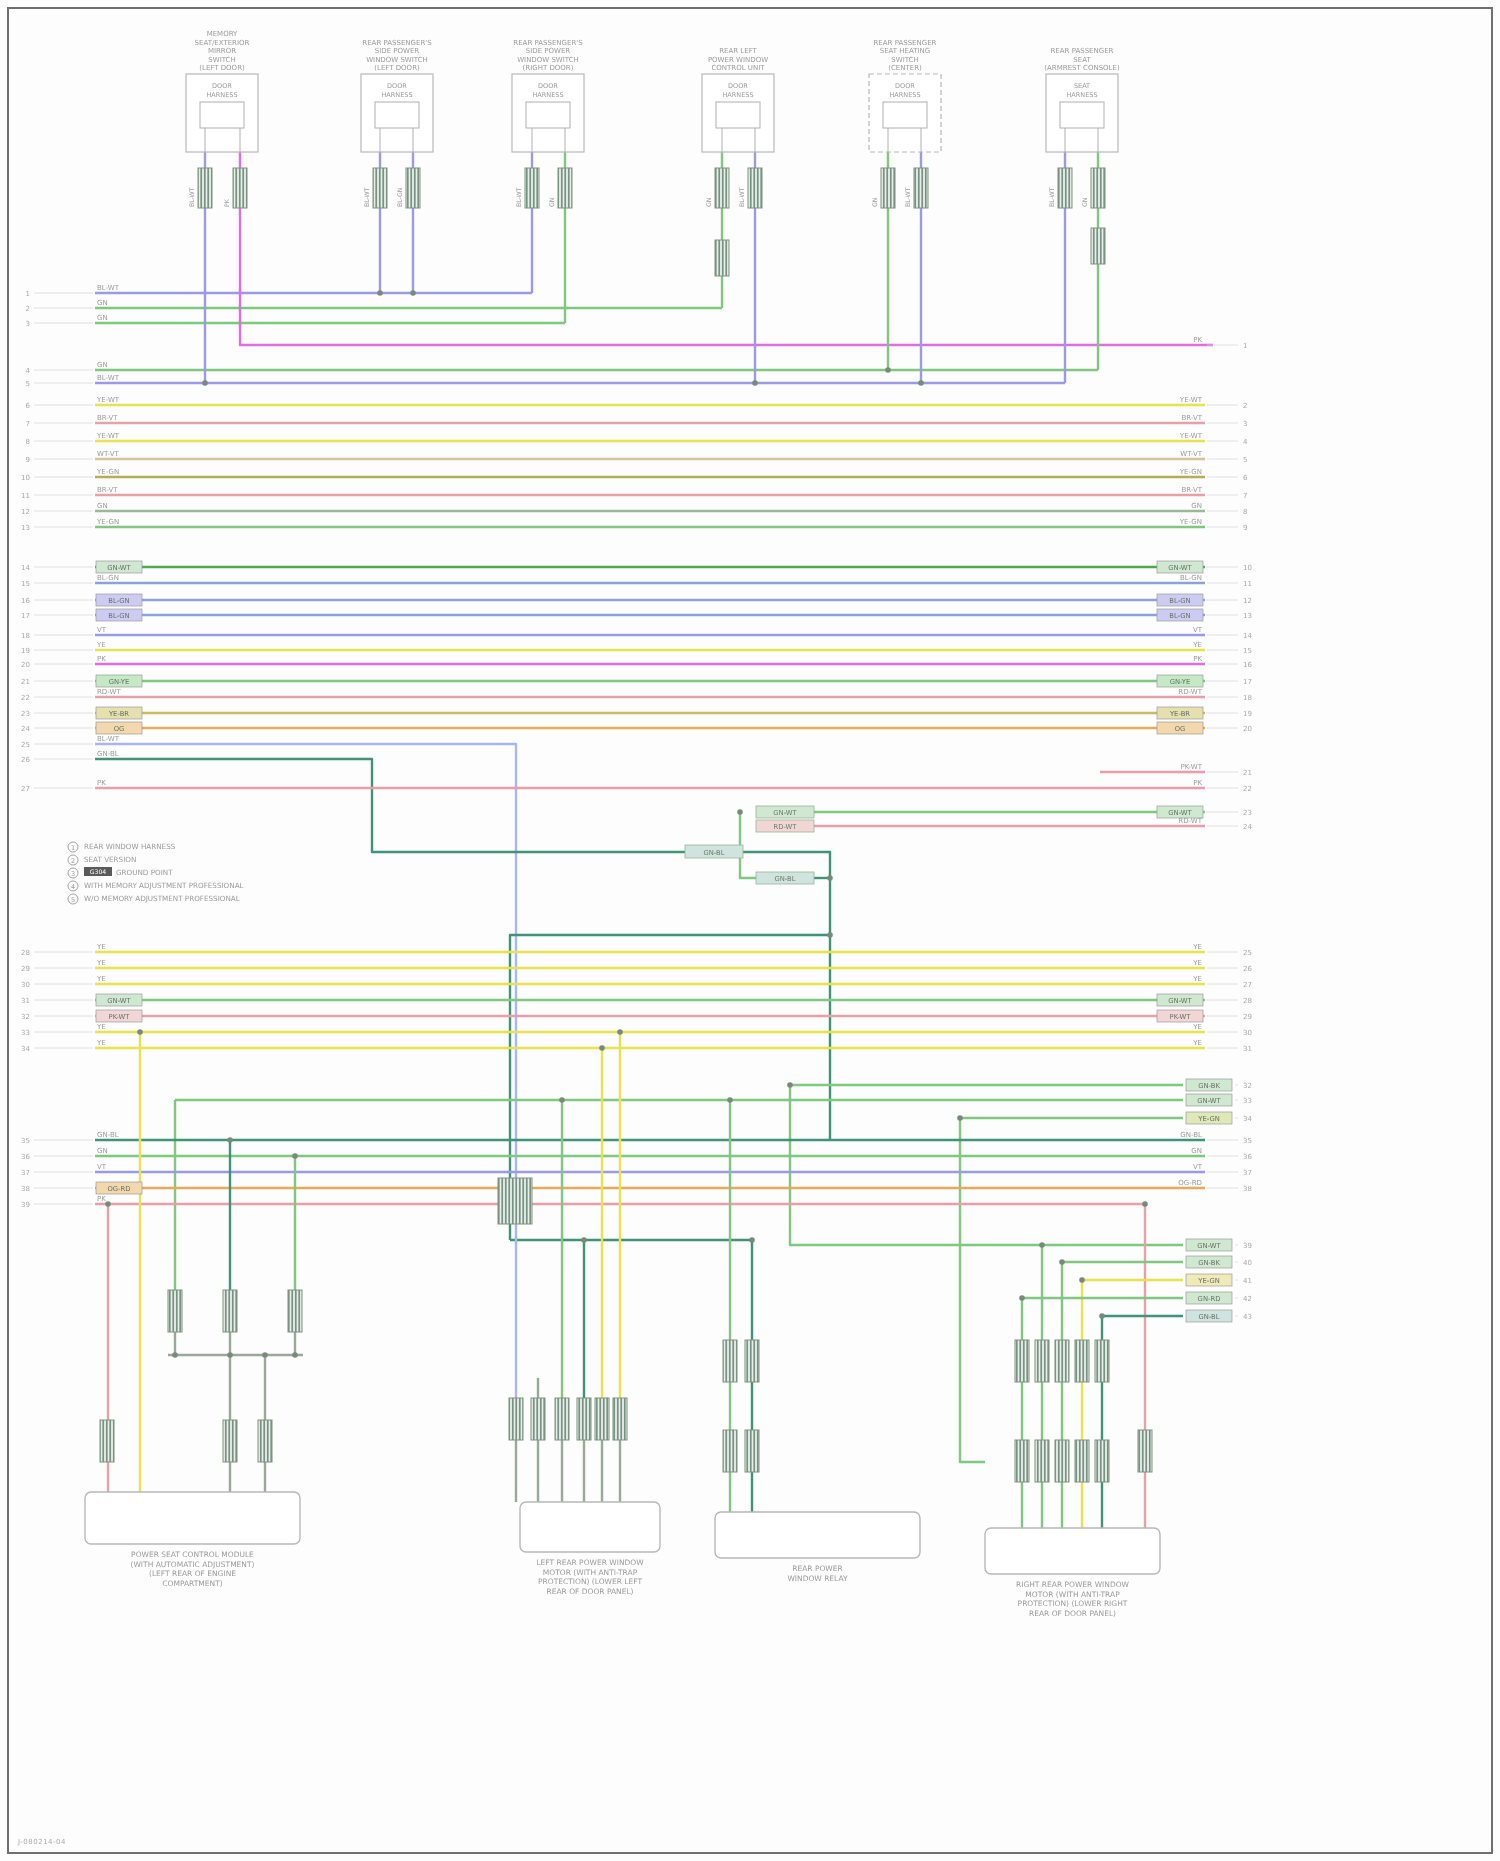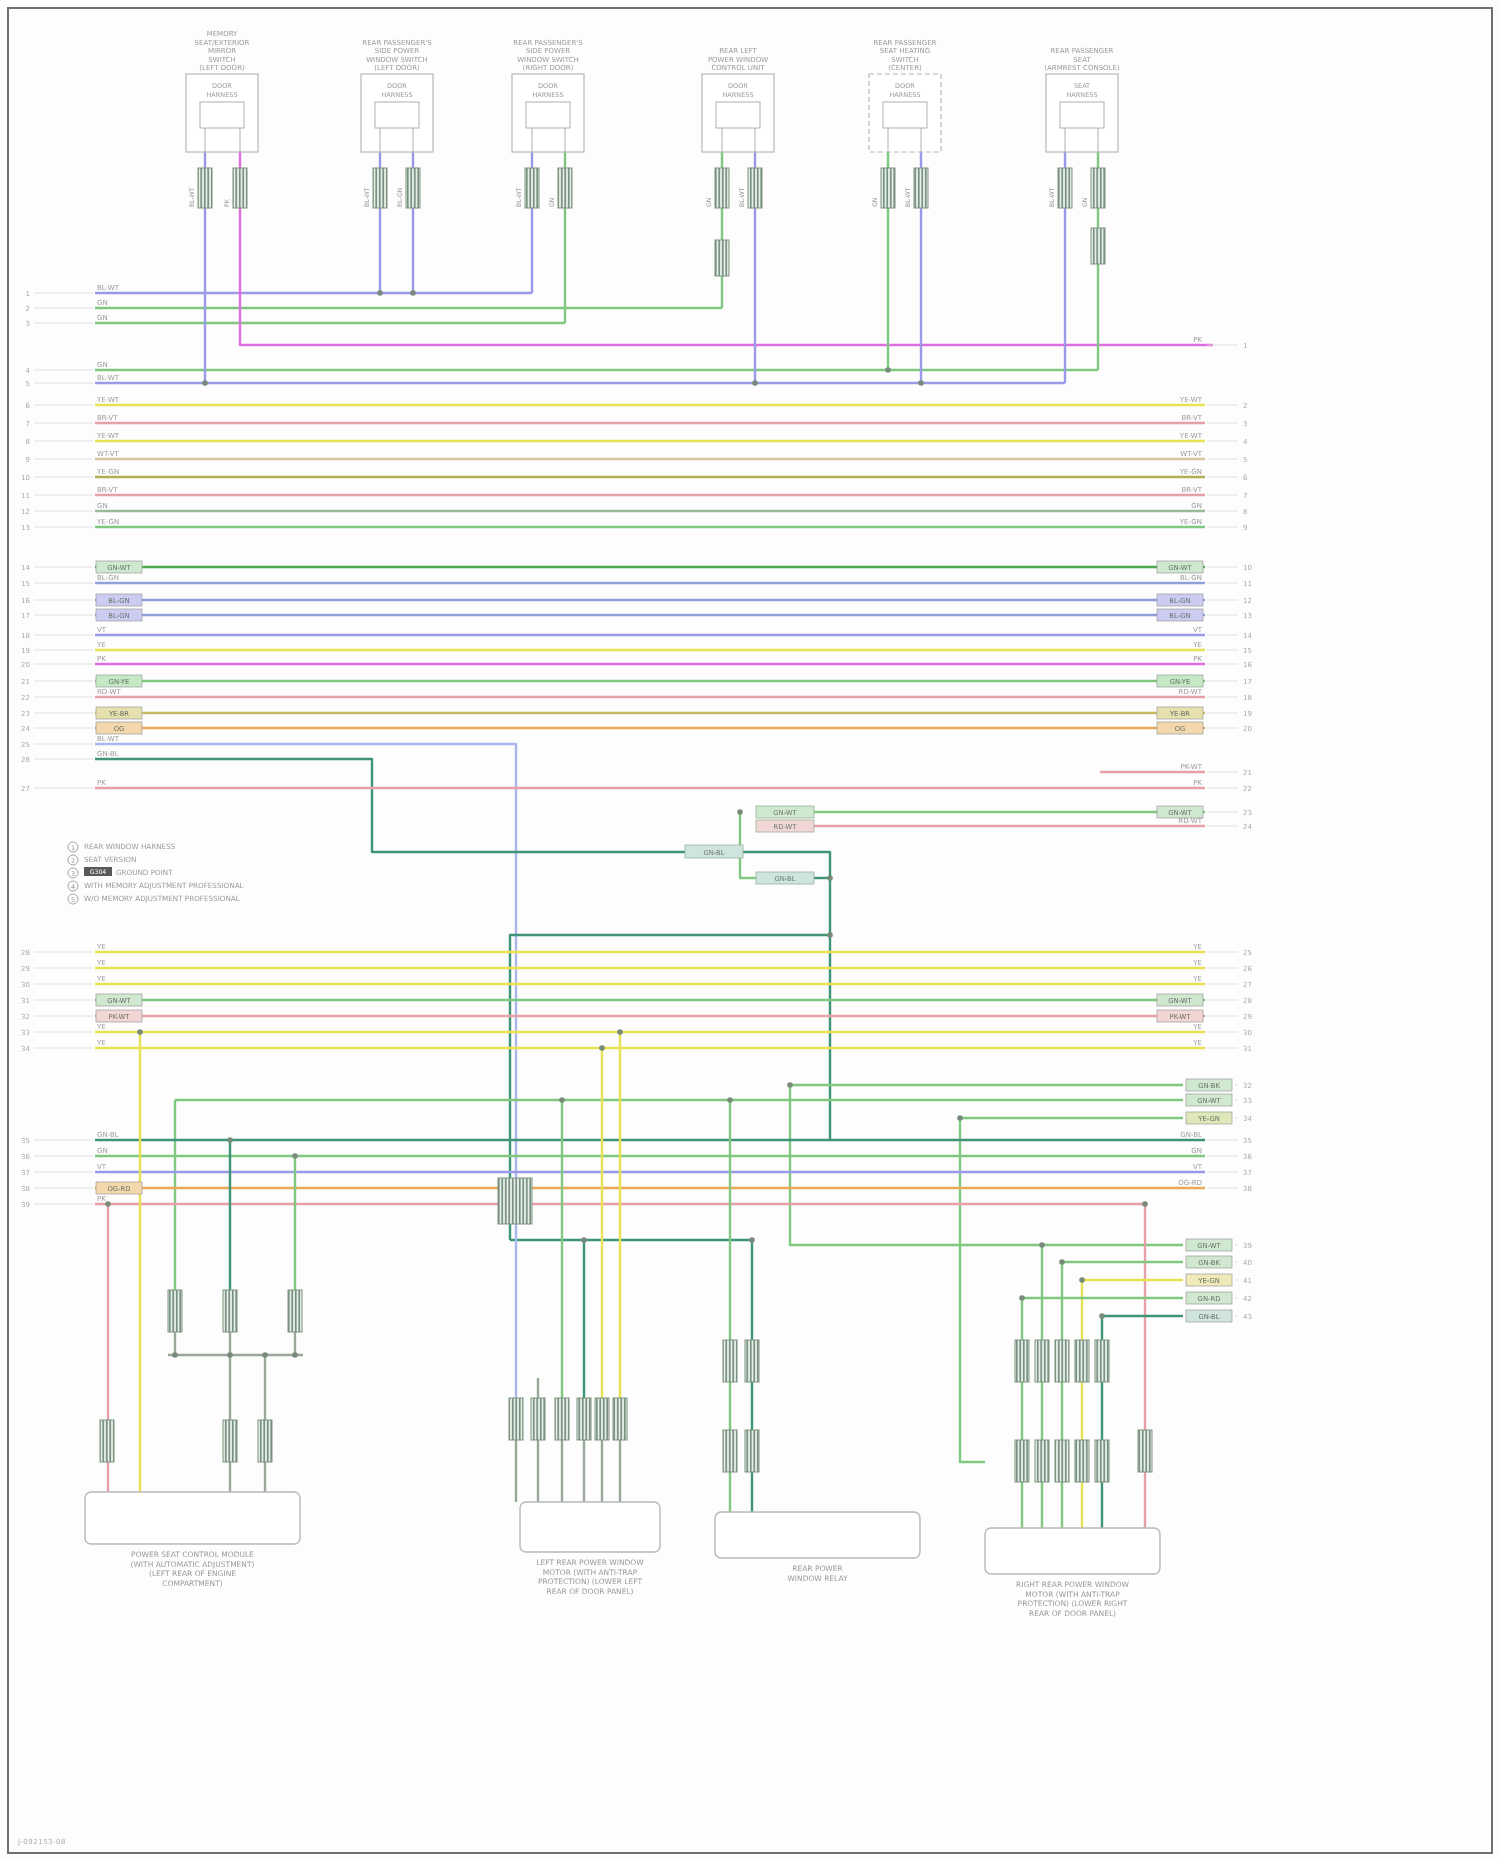--- a/index.html
+++ b/index.html
@@ -593,14 +593,14 @@
       <text x="590" y="1593.5" text-anchor="middle" font-size="7.5" fill="#9a9a9a">REAR OF DOOR PANEL)</text>
       <rect x="715" y="1512" width="205" height="46" rx="6" fill="#ffffff" stroke="#b8b8b8" stroke-width="1.4"></rect>
       <text x="817.5" y="1571" text-anchor="middle" font-size="7.5" fill="#9a9a9a">REAR POWER</text>
       <text x="817.5" y="1580.5" text-anchor="middle" font-size="7.5" fill="#9a9a9a">WINDOW RELAY</text>
       <rect x="985" y="1528" width="175" height="46" rx="6" fill="#ffffff" stroke="#b8b8b8" stroke-width="1.4"></rect>
       <text x="1072.5" y="1587" text-anchor="middle" font-size="7.5" fill="#9a9a9a">RIGHT REAR POWER WINDOW</text>
       <text x="1072.5" y="1596.5" text-anchor="middle" font-size="7.5" fill="#9a9a9a">MOTOR (WITH ANTI-TRAP</text>
       <text x="1072.5" y="1606" text-anchor="middle" font-size="7.5" fill="#9a9a9a">PROTECTION) (LOWER RIGHT</text>
       <text x="1072.5" y="1615.5" text-anchor="middle" font-size="7.5" fill="#9a9a9a">REAR OF DOOR PANEL)</text>
     </svg>
-  <div class="footer">J-092153-08</div>
+  <div class="footer">J-080214-04</div>
 </div>
 
 </body></html>

